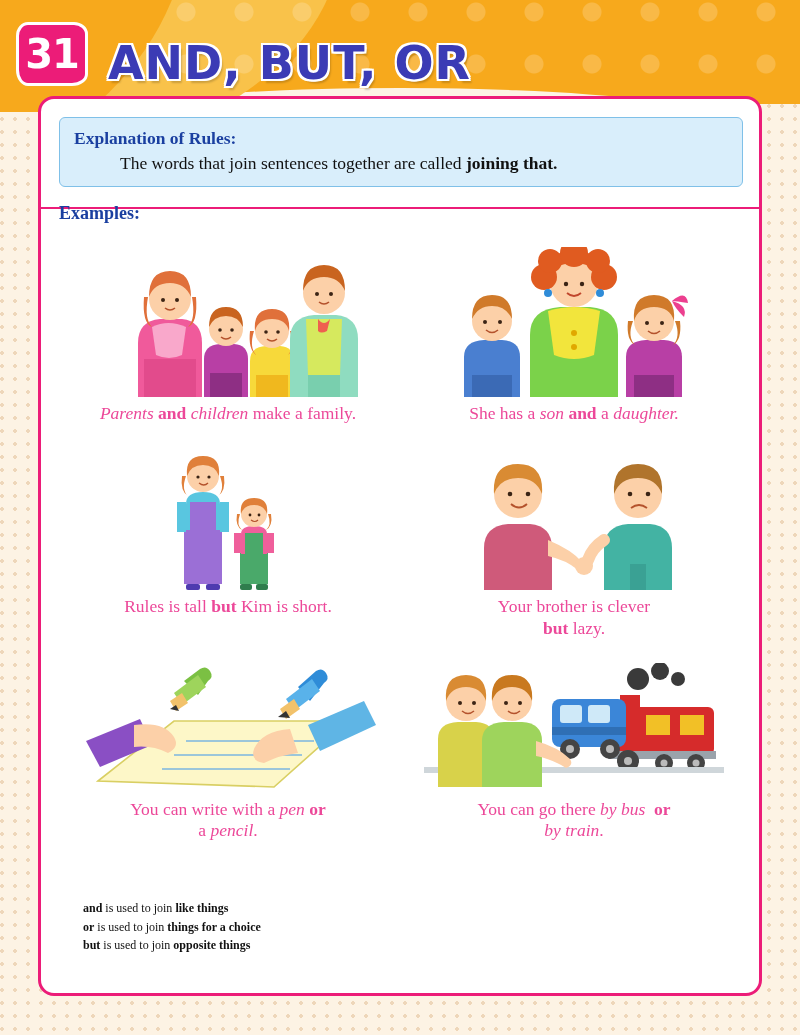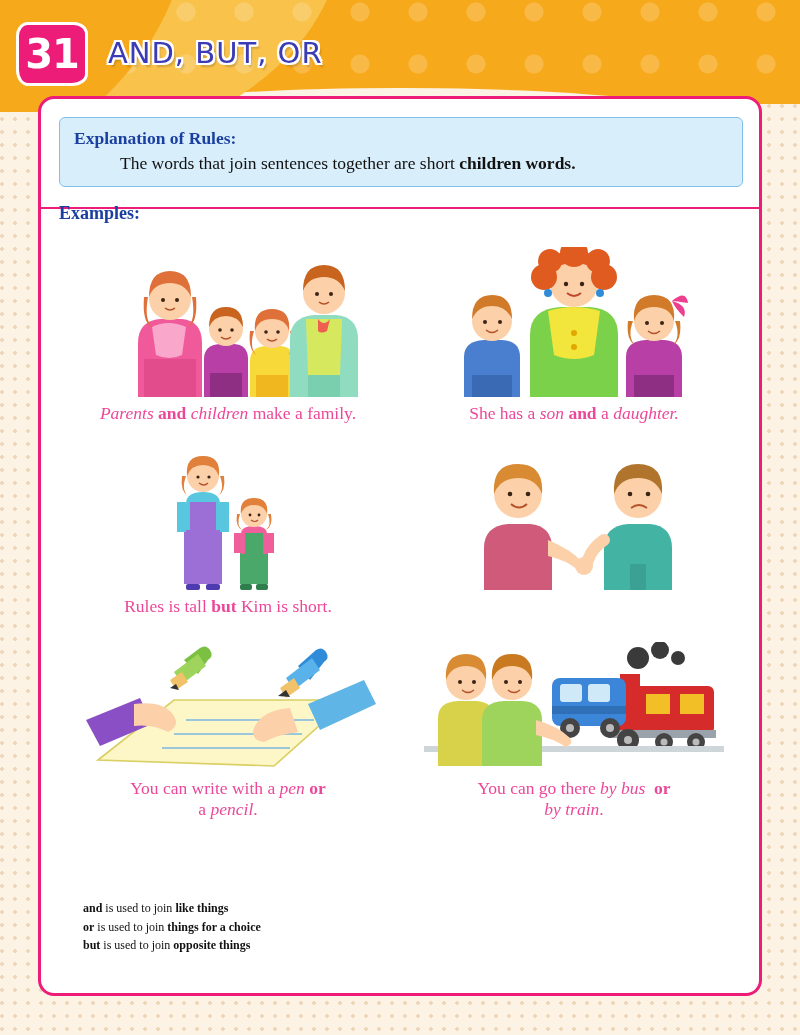--- a/index.html
+++ b/index.html
@@ -93,22 +93,22 @@
     font-weight: bold;
     font-size: 40px;
     line-height: 58px;
     text-align: center;
     letter-spacing: -1px;
   }
   .header-title {
     position: absolute;
     left: 108px; top: 36px;
     font-family: "DejaVu Sans", sans-serif;
-    font-weight: normal;
-    font-size: 29px;
+    font-weight: bold;
+    font-size: 46px;
     letter-spacing: 1px;
     color: #3b3bb5;
     -webkit-text-stroke: 2px #ffffff;
     paint-order: stroke fill;
     text-shadow:
       2px 0 0 #fff, -2px 0 0 #fff, 0 2px 0 #fff, 0 -2px 0 #fff,
       2px 2px 0 #fff, -2px 2px 0 #fff, 2px -2px 0 #fff, -2px -2px 0 #fff,
       3px 4px 2px rgba(0,0,0,0.18);
     text-align: right;
   }
@@ -240,21 +240,21 @@
   <div class="pink-swoosh"></div>
   <div class="chapter-badge">31</div>
   <div class="header-title">AND, BUT, OR</div>
 </div>
 
 <div class="card">
 
   <div class="rules-box">
     <div class="rules-title">Explanation of Rules:</div>
     <div class="rules-text">
-      <span>The words that join sentences together are short </span><b>children words.</b>
+      <span>The words that join sentences together are called </span><b>joining that.</b>
     </div>
   </div>
 
   <div class="divider"></div>
 
   <div class="examples-label">Examples:</div>
 
   <div class="grid">
 
     <div class="row">
@@ -431,20 +431,23 @@
               <rect x="186" y="120" width="16" height="26" fill="#3aa194"></rect>
               <circle cx="194" cy="50" r="24" fill="#fcd0a8"></circle>
               <path d="M170 50 q-2 -30 24 -30 q26 0 24 30 q-6 -16 -24 -16 q-18 0 -24 16 Z" fill="#b0742c"></path>
               <circle cx="186" cy="50" r="2.3" fill="#3b2415"></circle>
               <circle cx="204" cy="50" r="2.3" fill="#3b2415"></circle>
               <path d="M187 64 q8 -6 16 0" stroke="#b4522c" stroke-width="1.8" fill="none"></path>
               <path d="M160 96 q-12 8 -16 20" stroke="#fcd0a8" stroke-width="12" stroke-linecap="round" fill="none"></path>
             </g>
           </svg>
         </div>
+        <div class="caption">
+          Your brother is clever<br><b>but</b> lazy.
+        </div>
       </div>
     </div>
 
     <div class="row" style="margin-top:20px;">
 
       <div class="cell">
         <div class="art">
           <svg width="300" height="130" viewBox="0 0 300 130">
 
             <path d="M20 118 L96 58 L270 58 L196 124 Z" fill="#fdf7c8" stroke="#d9cf63" stroke-width="1.6"></path>

